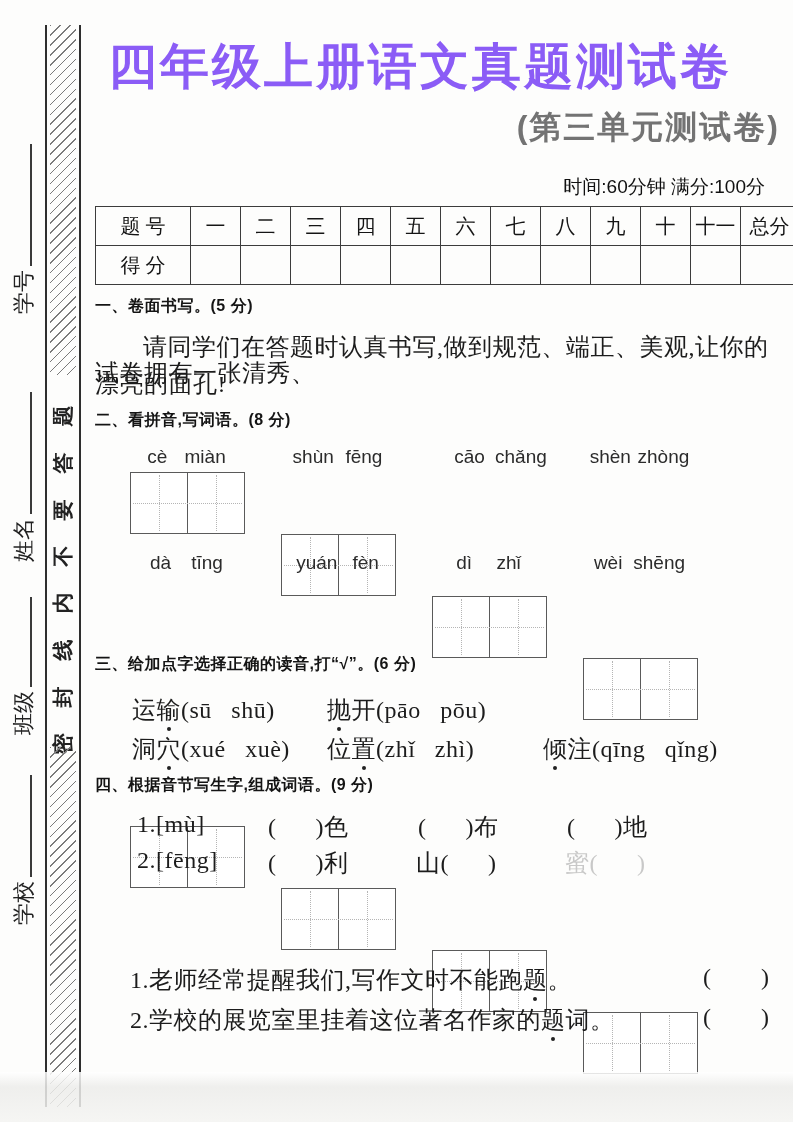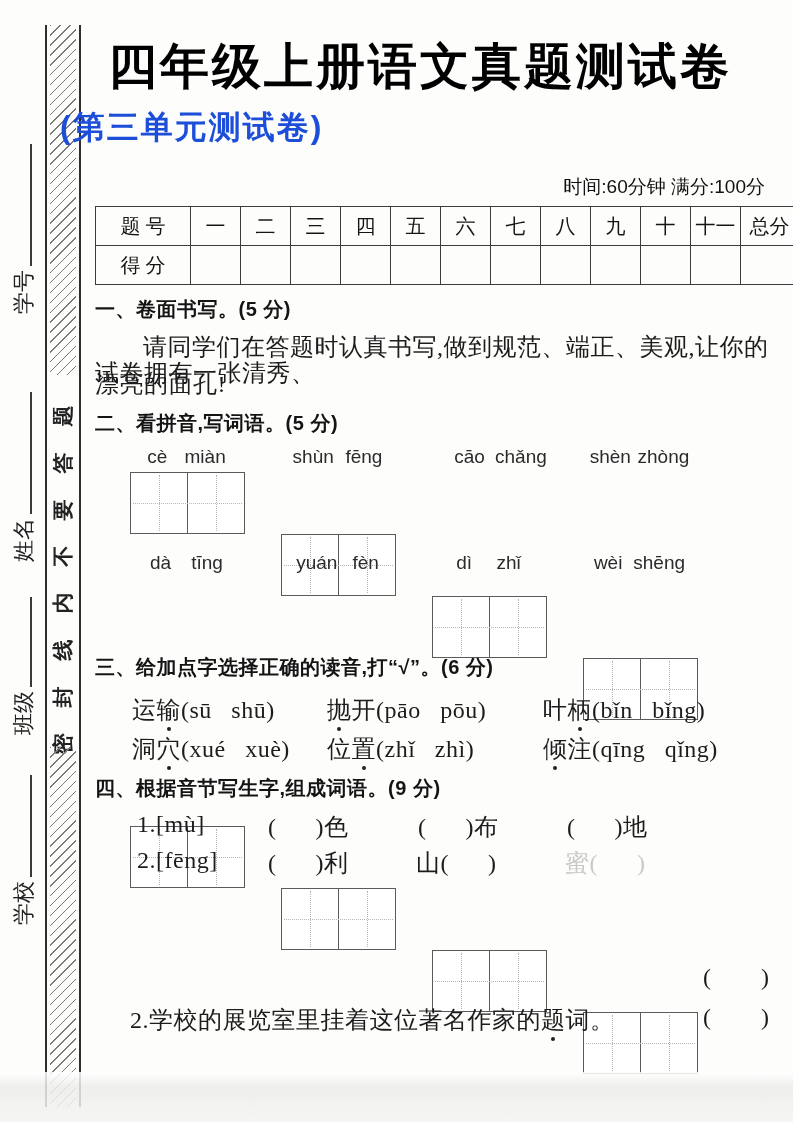--- a/index.html
+++ b/index.html
@@ -15,35 +15,35 @@
   .hatch-top{top:0;height:350px;}
   .hatch-bot{top:722px;height:360px;}
   .seal-char{position:absolute;left:0;width:32px;height:30px;display:flex;align-items:center;
              justify-content:center;transform:rotate(-90deg);font-size:21px;font-weight:600;color:#222;}
   .side-field{position:absolute;display:flex;align-items:center;white-space:nowrap;
               transform:translate(-50%,-50%) rotate(-90deg);font-size:22px;color:#222;}
   .f-line{display:inline-block;height:14px;border-bottom:2px solid #3a3a3a;margin-left:4px;}
 
   
   .title{left:60px;top:34px;width:720px;text-align:center;font-size:49px;font-weight:900;
-         letter-spacing:3px;font-family:"Liberation Sans",sans-serif;color:#000000;}
-  .subtitle{left:60px;top:106px;width:720px;text-align:left;font-size:32px;font-weight:700;
-            letter-spacing:2px;font-family:"Liberation Sans",sans-serif;color:#1d4ed8;}
+         letter-spacing:3px;font-family:"Liberation Sans",sans-serif;color:#8b5cf6;}
+  .subtitle{left:60px;top:106px;width:720px;text-align:right;font-size:32px;font-weight:700;
+            letter-spacing:2px;font-family:"Liberation Sans",sans-serif;color:#737373;}
   .meta{right:28px;top:174px;font-size:19px;font-family:"Liberation Sans",sans-serif;color:#111;}
 
   
   table.score{position:absolute;left:95px;top:206px;width:690px;border-collapse:collapse;
               table-layout:fixed;font-size:20px;}
   table.score td{border:1.5px solid #3c3c3c;height:38px;text-align:center;padding:0;color:#151515;}
   td.wide{width:94px;font-weight:400;}
   td.num{width:49px;}
   td.total{width:57px;}
 
   
-  .h{font-size:20px;font-weight:700;font-family:"Liberation Sans",sans-serif;color:#141414;letter-spacing:.5px;}
+  .h{font-size:16px;font-weight:700;font-family:"Liberation Sans",sans-serif;color:#141414;letter-spacing:.5px;}
   .body-t{font-size:24px;color:#1c1c1c;letter-spacing:.5px;}
   .para{left:95px;width:694px;line-height:26px;}
   .indent{text-indent:2em;}
 
   
   .pinyin{width:113px;display:flex;justify-content:space-evenly;font-family:"Liberation Sans",sans-serif;
           font-size:19px;color:#2b2b2b;}
   .wbox{width:113px;height:60px;border:1.5px solid #5a5a5a;display:flex;position:relative;background:#fff;}
   .wcell{flex:1;position:relative;}
   .wcell + .wcell{border-left:1.5px solid #5a5a5a;}
@@ -133,21 +133,21 @@
       <td class="num"></td>
       <td class="total"></td>
     </tr>
   </tbody>
     </table>
 
   <div class="abs h" style="left:95px;top:296px">一、卷面书写。(5 分)</div>
   <div class="abs body-t para indent" style="top:334px">请同学们在答题时认真书写,做到规范、端正、美观,让你的试卷拥有一张清秀、</div>
   <div class="abs body-t para" style="top:371px">漂亮的面孔!</div>
 
-  <div class="abs h" style="left:95px;top:410px">二、看拼音,写词语。(5 分)</div>
+  <div class="abs h" style="left:95px;top:410px">二、看拼音,写词语。(8 分)</div>
 
   <div class="abs pinyin" style="left:130px;top:446px">
     <span>cè</span>
       <span>miàn</span>
   </div>
   <div class="abs pinyin" style="left:281px;top:446px">
     <span>shùn</span>
       <span>fēng</span>
   </div>
   <div class="abs pinyin" style="left:444px;top:446px">
@@ -211,23 +211,20 @@
     </div>
 
   <div class="abs h" style="left:95px;top:654px">三、给加点字选择正确的读音,打“√”。(6 分)</div>
 
   <div class="abs body-t" style="left:132px;top:694px">
     <span>运</span><span class="dc">输</span><span></span><span class="opts">(sū   shū)</span>
   </div>
   <div class="abs body-t" style="left:327px;top:694px">
     <span class="dc">抛</span><span>开</span><span class="opts">(pāo   pōu)</span>
   </div>
-  <div class="abs body-t" style="left:543px;top:694px">
-    <span>叶</span><span class="dc">柄</span><span class="opts">(bǐn   bǐng)</span>
-  </div>
   <div class="abs body-t" style="left:132px;top:733px">
     <span>洞</span><span class="dc">穴</span><span class="opts">(xué   xuè)</span>
   </div>
   <div class="abs body-t" style="left:327px;top:733px">
     <span>位</span><span class="dc">置</span><span class="opts">(zhǐ   zhì)</span>
   </div>
   <div class="abs body-t" style="left:543px;top:733px">
     <span class="dc">倾</span><span>注</span><span class="opts">(qīng   qǐng)</span>
   </div>
 
@@ -241,20 +238,23 @@
   <div class="abs body-t slot" style="left:567px;top:811px">(      )地</div>
 
   <div class="abs body-t" style="left:137px;top:847px">
     <span>2.</span><span>[fēng]</span>
   </div>
   <div class="abs body-t slot" style="left:268px;top:847px">(      )利</div>
   <div class="abs body-t slot" style="left:416px;top:847px">山(      )</div>
   <div class="abs body-t slot faded" style="left:565px;top:847px">蜜(      )</div>
 
 
+  <div class="abs body-t" style="left:130px;top:964px">
+    <span>1.老师经常提醒我们,写作文时不能跑</span><span class="dc">题</span><span>。</span>
+  </div>
   <div class="abs body-t ans" style="left:703px;top:964px">(      )</div>
 
   <div class="abs body-t" style="left:130px;top:1004px">
     <span>2.学校的展览室里挂着这位著名作家的</span><span class="dc">题</span><span>词。</span>
   </div>
   <div class="abs body-t ans" style="left:703px;top:1004px">(      )</div>
 
   <div class="abs bottom-shade"></div>
 </div>
 

